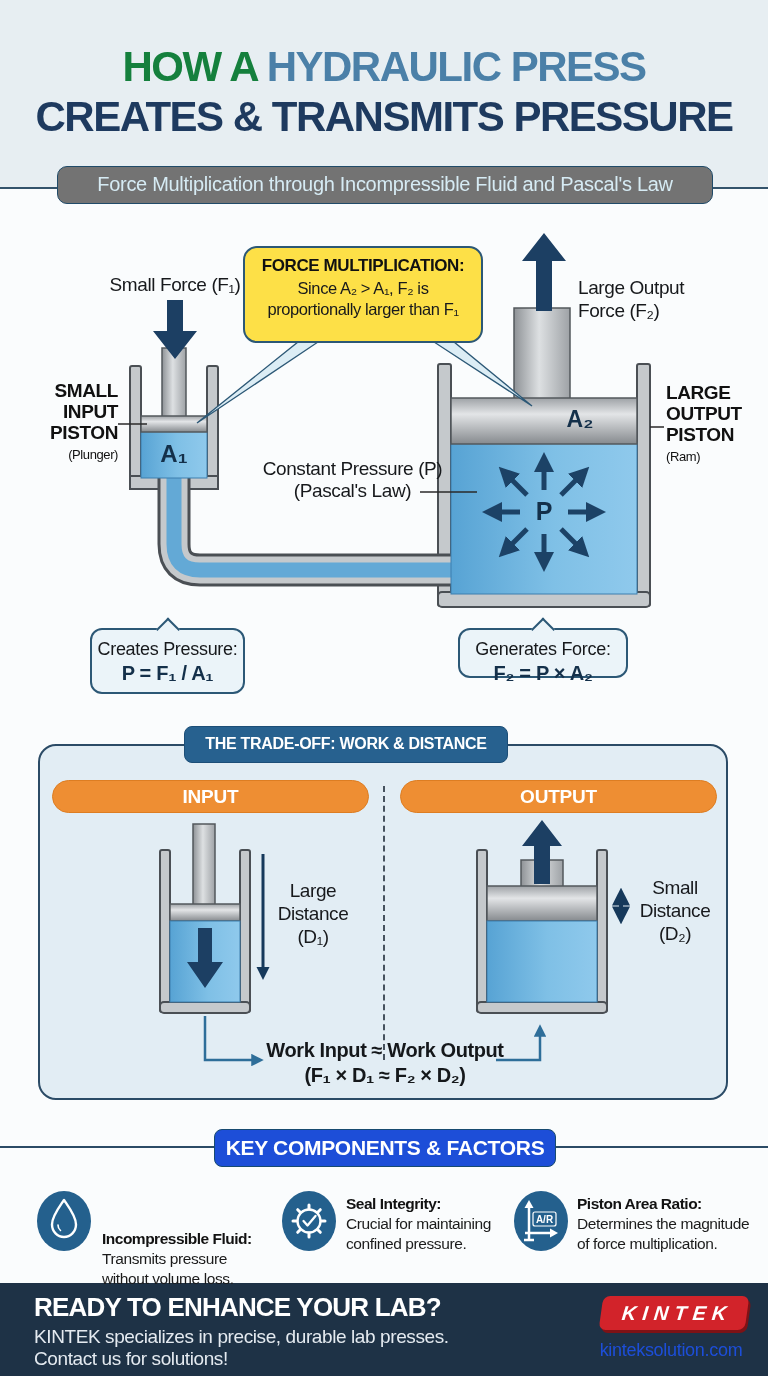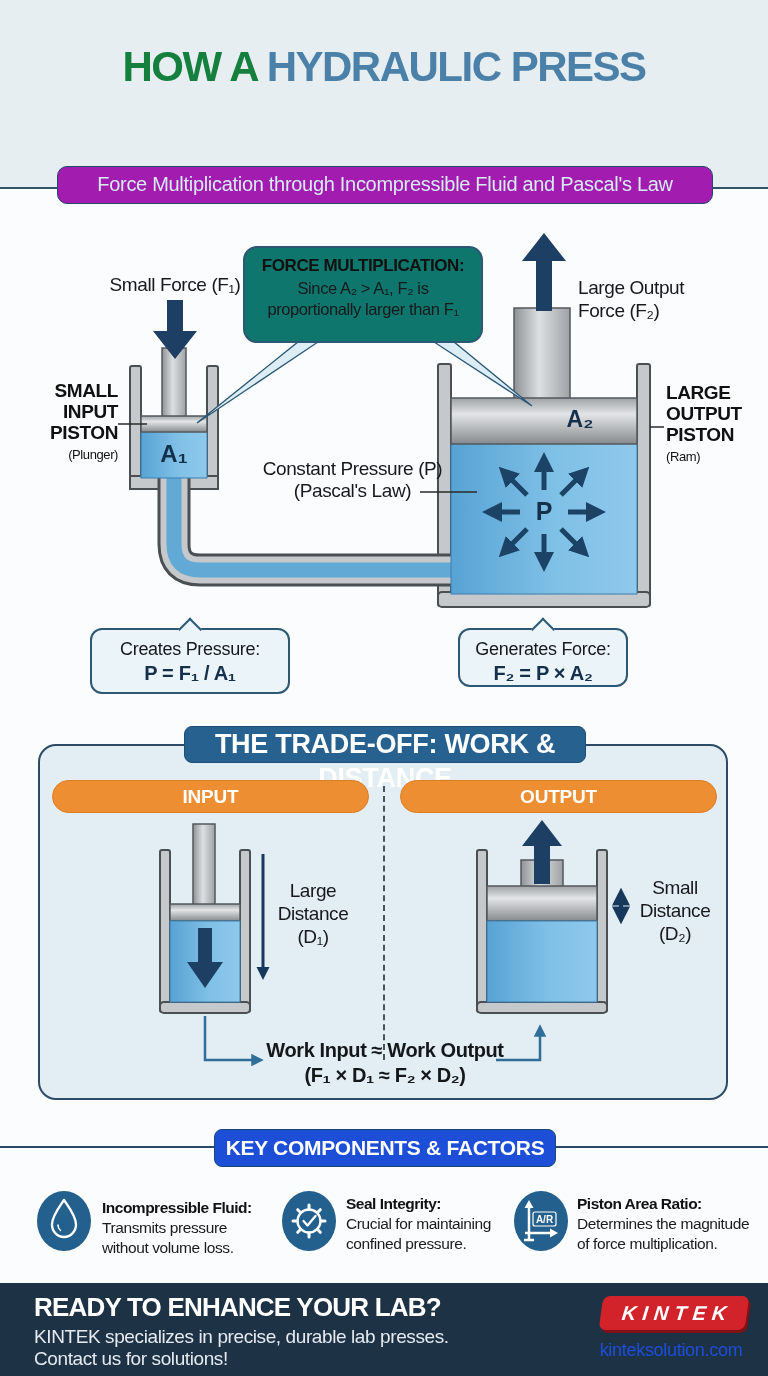--- a/index.html
+++ b/index.html
@@ -8,21 +8,21 @@
   .abs{position:absolute;}
   .z0{z-index:0;}
   .z2{z-index:2;}
   #shapes{position:absolute;left:0;top:0;z-index:1;}
   .pre{white-space:pre-line;}
   .ctr{text-align:center;}
   .rt{text-align:right;}
   .lbl{font-size:19px;font-weight:600;color:#17191C;letter-spacing:-0.4px;line-height:23px;}
   .plabel-name{font-size:19px;font-weight:800;color:#111;letter-spacing:-0.4px;line-height:21px;}
   .plabel-sub{font-size:13px;font-weight:400;color:#111;letter-spacing:-0.4px;line-height:23px;}
-  .bubble{background:#0f766e;border:2.5px solid #2C5876;border-radius:14px;}
+  .bubble{background:#fde047;border:2.5px solid #2C5876;border-radius:14px;}
   .fbox{background:#EBF4F9;border:2px solid #2C5876;border-radius:12px;}
   .notch{position:absolute;top:-9px;left:50%;width:15px;height:15px;background:#EBF4F9;
          border-left:2px solid #2C5876;border-top:2px solid #2C5876;transform:translateX(-50%) rotate(45deg);}
   .fcap{font-size:18px;color:#17191C;letter-spacing:-0.3px;margin-top:9px;}
   .fform{font-size:20px;font-weight:800;color:#14304A;letter-spacing:-0.3px;margin-top:2px;}
   .obanner{background:#EE8E33;border:1.5px solid #DD7D22;border-radius:17px;color:#fff;
            font-weight:800;font-size:19px;line-height:31px;letter-spacing:-0.2px;text-align:center;}
   .bluebanner{color:#fff;font-weight:800;text-align:center;border-radius:8px;letter-spacing:-0.3px;}
   .ctitle{font-size:15.5px;font-weight:800;color:#121212;letter-spacing:-0.5px;line-height:20px;white-space:nowrap;}
   .cdesc{font-size:15.5px;font-weight:400;color:#1B1B1B;letter-spacing:-0.4px;line-height:20px;}
@@ -170,22 +170,23 @@
       <polygon points="558,1233 550,1228.5 550,1237.5" fill="#fff"></polygon>
       <rect x="533" y="1212" width="23" height="14" rx="2" fill="none" stroke="#fff" stroke-width="1.2"></rect>
       <text x="544.5" y="1223" text-anchor="middle" font-size="10" font-weight="bold" fill="#fff" font-family="Liberation Sans, DejaVu Sans, sans-serif">A/R</text>
     </g>
   </svg>
 
   <div class="abs z2 ctr" style="left:0;top:42px;width:768px;font-weight:800;font-size:42px;line-height:50px;letter-spacing:-1.5px;">
     <div>
       <span style="color:#15803d;">HOW A </span><span style="color:#4B80A8;">HYDRAULIC PRESS</span>
     </div>
-  </div>
-  <div class="abs z2 ctr" style="left:57px;top:166px;width:656px;height:38px;background:#a21caf;border:1.5px solid #204B69;border-radius:10px;box-sizing:border-box;">
+    <div style="color:#1E3A5F;">CREATES &amp; TRANSMITS PRESSURE</div>
+  </div>
+  <div class="abs z2 ctr" style="left:57px;top:166px;width:656px;height:38px;background:#737373;border:1.5px solid #204B69;border-radius:10px;box-sizing:border-box;">
     <span style="font-size:20px;line-height:35px;color:#D6EBF4;letter-spacing:-0.3px;">Force Multiplication through Incompressible Fluid and Pascal's Law</span>
   </div>
 
   <div class="abs z2 ctr lbl" style="left:85px;top:273px;width:180px;font-weight:500;">Small Force (F₁)</div>
 
   <div class="abs z2 bubble" style="left:243px;top:246px;width:240px;height:97px;box-sizing:border-box;padding-top:8px;">
     <div class="ctr" style="font-size:17px;font-weight:800;color:#111;letter-spacing:-0.4px;">FORCE MULTIPLICATION:</div>
     <div class="ctr pre" style="font-size:16.5px;color:#17191C;line-height:21px;letter-spacing:-0.4px;margin-top:2px;">Since A₂ &gt; A₁, F₂ is
 proportionally larger than F₁</div>
   </div>
@@ -205,50 +206,50 @@
 PISTON</div>
     <div class="plabel-sub">(Ram)</div>
   </div>
 
   <div class="abs z2 ctr" style="left:141px;top:440px;width:66px;font-size:24px;font-weight:800;color:#14304A;">A₁</div>
   <div class="abs z2 ctr" style="left:451px;top:406px;width:186px;font-size:23px;font-weight:800;color:#14304A;margin-left:36px;">A₂</div>
   <div class="abs z2 ctr pre lbl" style="left:255px;top:458px;width:195px;font-weight:500;line-height:22px;">Constant Pressure (P)
 (Pascal's Law)</div>
   <div class="abs z2 ctr" style="left:451px;top:497px;width:186px;font-size:25px;font-weight:800;color:#14304A;">P</div>
 
-  <div class="abs z2 fbox ctr" style="left:90px;top:628px;width:200px;height:66px;box-sizing:border-box;">
+  <div class="abs z2 fbox ctr" style="left:90px;top:628px;width:155px;height:66px;box-sizing:border-box;">
     <div class="notch"></div>
     <div class="fcap">Creates Pressure:</div>
     <div class="fform">P = F₁ / A₁</div>
   </div>
-  <div class="abs z2 fbox ctr" style="left:458px;top:628px;width:170px;height:59px;box-sizing:border-box;">
+  <div class="abs z2 fbox ctr" style="left:458px;top:628px;width:170px;height:50px;box-sizing:border-box;">
     <div class="notch"></div>
     <div class="fcap">Generates Force:</div>
     <div class="fform">F₂ = P × A₂</div>
   </div>
 
-  <div class="abs z2 bluebanner" style="left:184px;top:726px;width:402px;height:37px;background:#27618F;border:1.5px solid #1C4E77;box-sizing:border-box;font-size:27px;line-height:34px;">THE TRADE-OFF: WORK &amp; DISTANCE</div>
+  <div class="abs z2 bluebanner" style="left:184px;top:726px;width:324px;height:37px;background:#27618F;border:1.5px solid #1C4E77;box-sizing:border-box;font-size:16px;line-height:34px;">THE TRADE-OFF: WORK &amp; DISTANCE</div>
   <div class="abs z2 obanner" style="left:52px;top:780px;width:317px;height:33px;box-sizing:border-box;">INPUT</div>
   <div class="abs z2 obanner" style="left:400px;top:780px;width:317px;height:33px;box-sizing:border-box;">OUTPUT</div>
 
   <div class="abs z2 ctr pre lbl" style="left:270px;top:879px;width:86px;font-weight:500;">Large
 Distance
 (D₁)</div>
   <div class="abs z2 ctr pre lbl" style="left:635px;top:876px;width:80px;font-weight:500;">Small
 Distance
 (D₂)</div>
 
   <div class="abs z2 ctr" style="left:235px;top:1038px;width:300px;">
     <div style="font-size:20px;font-weight:800;color:#15181B;letter-spacing:-0.4px;line-height:25px;">Work Input ≈ Work Output</div>
     <div style="font-size:20px;font-weight:800;color:#15181B;letter-spacing:-0.4px;line-height:25px;">(F₁ × D₁ ≈ F₂ × D₂)</div>
   </div>
 
   <div class="abs z2 bluebanner" style="left:214px;top:1129px;width:342px;height:38px;background:#1d4ed8;border:1.5px solid #174A70;box-sizing:border-box;font-size:21px;line-height:35px;">KEY COMPONENTS &amp; FACTORS</div>
 
-  <div class="abs z2" style="left:102px;top:1198px;width:180px;">
+  <div class="abs z2" style="left:102px;top:1229px;width:180px;">
     <div class="ctitle">Incompressible Fluid:</div>
     <div class="cdesc pre">Transmits pressure
 without volume loss.</div>
   </div>
   <div class="abs z2" style="left:346px;top:1194px;width:170px;">
     <div class="ctitle">Seal Integrity:</div>
     <div class="cdesc pre">Crucial for maintaining
 confined pressure.</div>
   </div>
   <div class="abs z2" style="left:577px;top:1194px;width:185px;">

